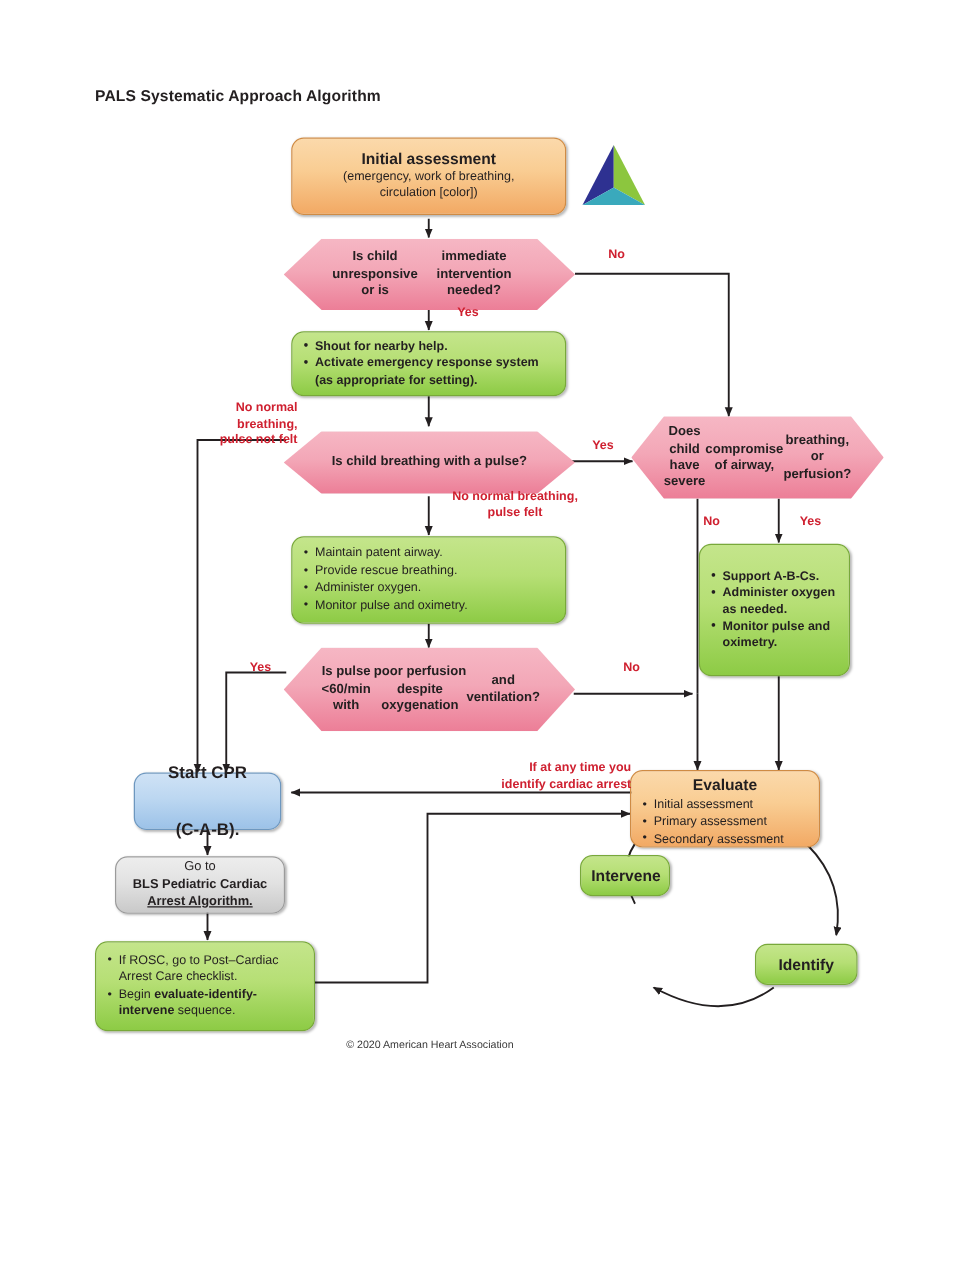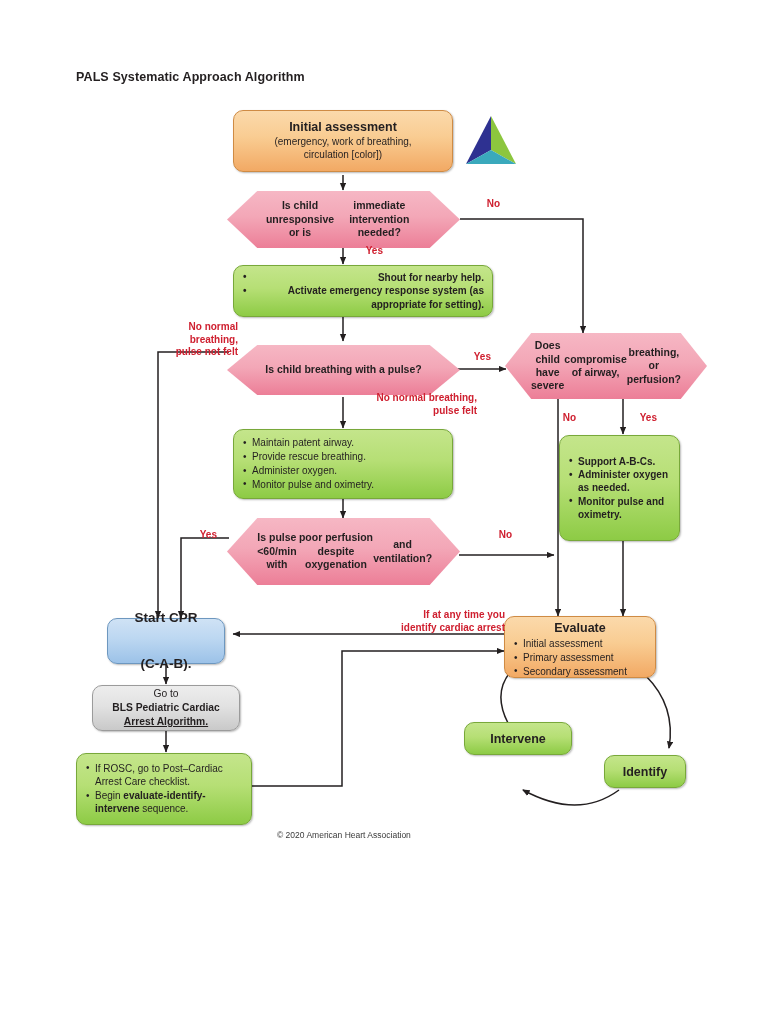--- a/index.html
+++ b/index.html
@@ -236,21 +236,21 @@
   </div>
 
   <div class="hex" style="left:227px; top:191px; width:233px; height:57px;">
     <div class="hexbg"></div>
     <div class="hextext">
       <div>Is child unresponsive or is</div>
       <div>immediate intervention needed?</div>
     </div>
   </div>
 
-  <div class="node rrect green" style="left:233px; top:265px; width:260px; height:52px;text-align:right;">
+  <div class="node rrect green" style="left:233px; top:265px; width:220px; height:52px;">
     <ul class="blist">
       <li>Shout for nearby help.</li>
       <li>Activate emergency response system (as appropriate for setting).</li>
     </ul>
   </div>
 
   <div class="hex" style="left:227px; top:345px; width:233px; height:50px;">
     <div class="hexbg"></div>
     <div class="hextext">
       <div>Is child breathing with a pulse?</div>
@@ -290,21 +290,21 @@
       <div>poor perfusion despite oxygenation</div>
       <div>and ventilation?</div>
     </div>
   </div>
 
   <div class="node rrect blue" style="left:107px; top:618px; width:118px; height:46px;gap:28px;">
     <div class="big">Start CPR</div>
     <div class="big">(C-A-B).</div>
   </div>
 
-  <div class="node rrect grey" style="left:92px; top:685px; width:148px; height:46px;">
+  <div class="node rrect grey" style="left:92px; top:685px; width:136px; height:46px;">
     <div class="greytext">Go to</div>
     <div class="greytext" style="font-weight:bold;">BLS Pediatric Cardiac</div>
     <div class="greytext" style="font-weight:bold;text-decoration:underline;">Arrest Algorithm.</div>
   </div>
 
   <div class="node rrect green" style="left:76px; top:753px; width:176px; height:72px;">
     <ul class="blist reg">
       <li>If ROSC, go to Post–Cardiac Arrest Care checklist.</li>
       <li><span>Begin </span><b>evaluate-identify-intervene</b><span> sequence.</span></li>
     </ul>
@@ -316,35 +316,35 @@
       <li>Initial assessment</li>
       <li>Primary assessment</li>
       <li>Secondary assessment</li>
     </ul>
   </div>
 
   <div class="node rrect green" style="left:604px; top:755px; width:82px; height:33px;">
     <div class="pill">Identify</div>
   </div>
 
-  <div class="node rrect green" style="left:464px; top:722px; width:108px; height:33px;">
+  <div class="node rrect green" style="left:464px; top:684px; width:72px; height:33px;">
     <div class="pill">Intervene</div>
   </div>
 
   <div class="elabel" style="left:466px; top:198px; width:34px;">No</div>
 
   <div class="elabel" style="left:349px; top:245px; width:34px;">Yes</div>
 
   <div class="elabel" style="left:148px; top:321px; width:90px;">No normal
 breathing,
 pulse not felt</div>
 
   <div class="elabel" style="left:457px; top:351px; width:34px;">Yes</div>
 
-  <div class="elabel" style="left:347px; top:392px; width:130px; text-align:right;">No normal breathing,
+  <div class="elabel" style="left:347px; top:392px; width:130px; text-align:center;">No normal breathing,
 pulse felt</div>
 
   <div class="elabel" style="left:542px; top:412px; width:34px;">No</div>
 
   <div class="elabel" style="left:623px; top:412px; width:34px;">Yes</div>
 
   <div class="elabel" style="left:183px; top:529px; width:34px;">Yes</div>
 
   <div class="elabel" style="left:478px; top:529px; width:34px;">No</div>
 

